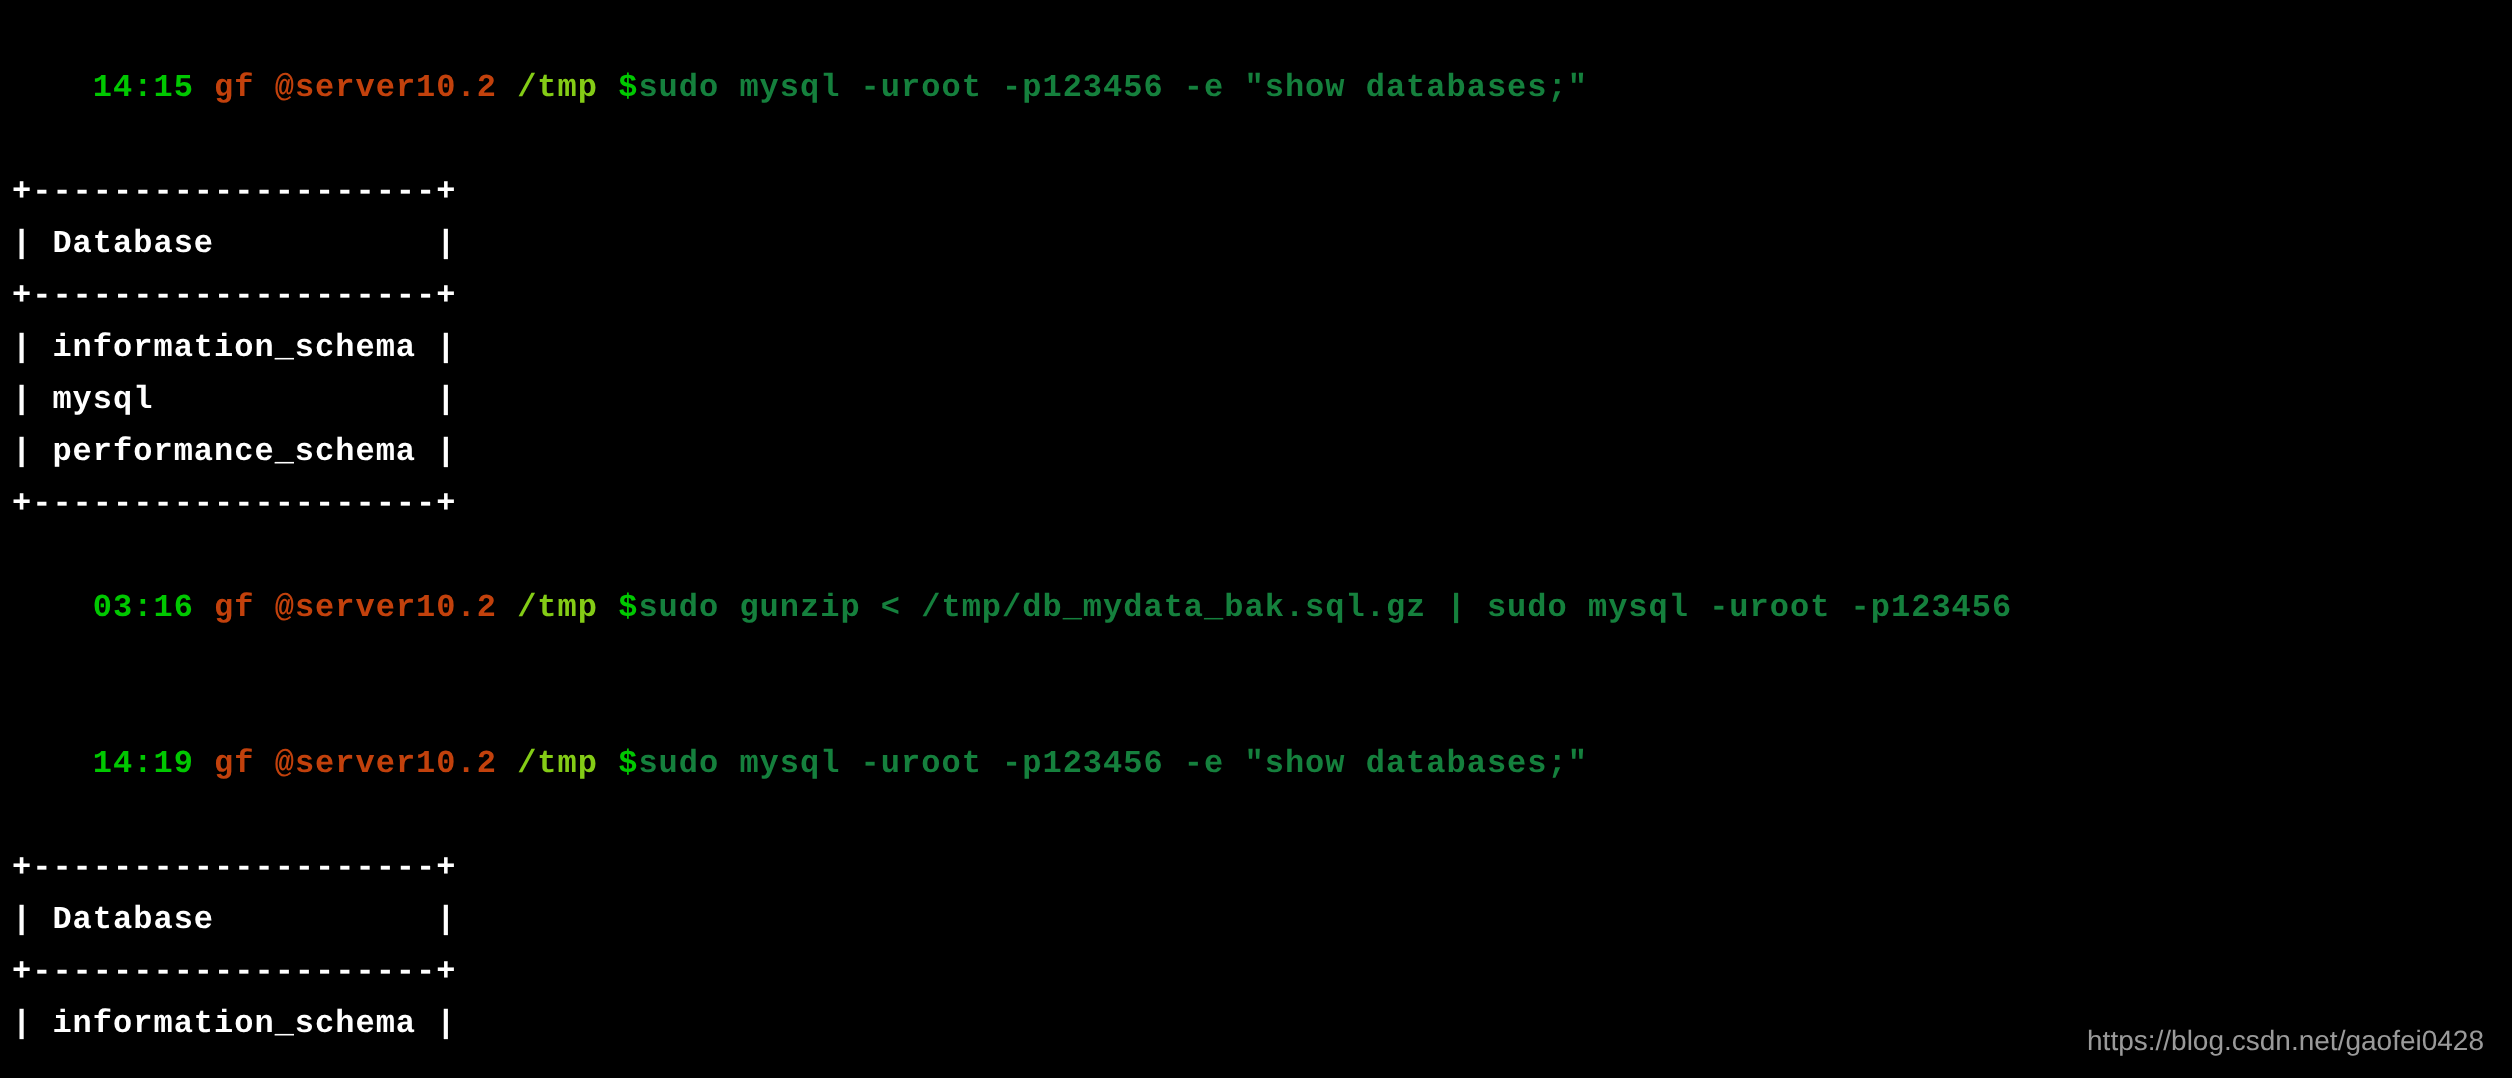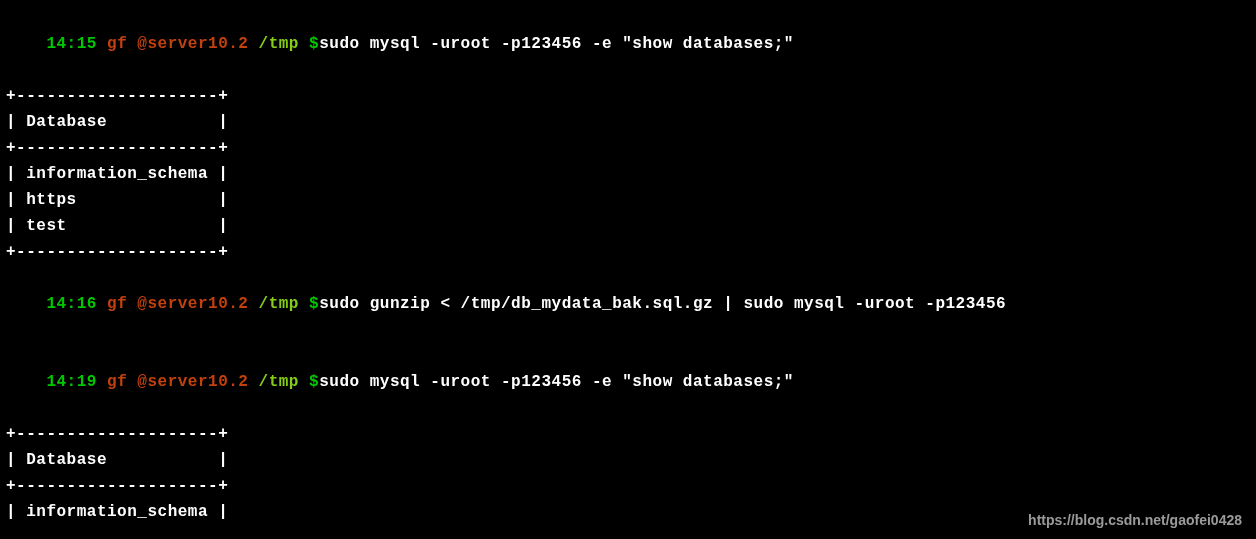--- a/index.html
+++ b/index.html
@@ -15,51 +15,51 @@
       padding: 5px 6px;
       position: relative;
       font-weight: 600;
       letter-spacing: 0.5px;
     }
     .line { white-space: pre; }
     .time { color: #00c800; margin-top: 44px; }
     .user { color: #c2410c; }
     .dir  { color: #84cc16; }
     .sigil{ color: #00c800; }
-    .cmd  { color: #ffffff; }
+    .cmd  { color: #15803d; }
     .watermark {
       position: absolute;
       right: 14px;
       bottom: 6px;
       color: rgba(220,220,220,0.70);
       font-family: Arial, sans-serif;
       font-size: 14px;
-      font-weight: 700;
+      font-weight: 400;
       letter-spacing: 0;
     }
   </style>
 </head>
 <body>
 
 <div>
 
   <div class="line">
     <span class="time">14:15</span><span> </span><span class="user">gf @server10.2</span><span> </span><span class="dir">/tmp</span><span> </span><span class="sigil">$</span><span class="cmd">sudo mysql -uroot -p123456 -e "show databases;"</span>
   </div>
 
   <div class="line">+--------------------+</div>
   <div class="line">| Database           |</div>
   <div class="line">+--------------------+</div>
   <div class="line">| information_schema |</div>
-  <div class="line">| https              |</div>
-  <div class="line">| test               |</div>
+  <div class="line">| mysql              |</div>
+  <div class="line">| performance_schema |</div>
   <div class="line">+--------------------+</div>
 
   <div class="line">
-    <span class="time">14:16</span><span> </span><span class="user">gf @server10.2</span><span> </span><span class="dir">/tmp</span><span> </span><span class="sigil">$</span><span class="cmd">sudo gunzip &lt; /tmp/db_mydata_bak.sql.gz | sudo mysql -uroot -p123456</span>
+    <span class="time">03:16</span><span> </span><span class="user">gf @server10.2</span><span> </span><span class="dir">/tmp</span><span> </span><span class="sigil">$</span><span class="cmd">sudo gunzip &lt; /tmp/db_mydata_bak.sql.gz | sudo mysql -uroot -p123456</span>
   </div>
 
   <div class="line">
     <span class="time">14:19</span><span> </span><span class="user">gf @server10.2</span><span> </span><span class="dir">/tmp</span><span> </span><span class="sigil">$</span><span class="cmd">sudo mysql -uroot -p123456 -e "show databases;"</span>
   </div>
 
   <div class="line">+--------------------+</div>
   <div class="line">| Database           |</div>
   <div class="line">+--------------------+</div>
   <div class="line">| information_schema |</div>

